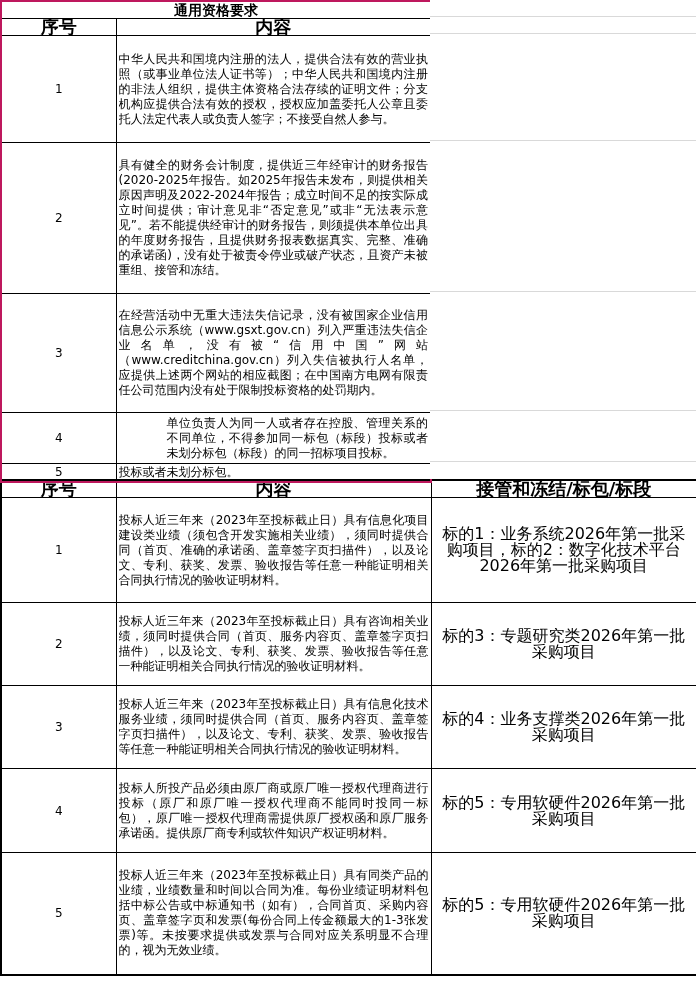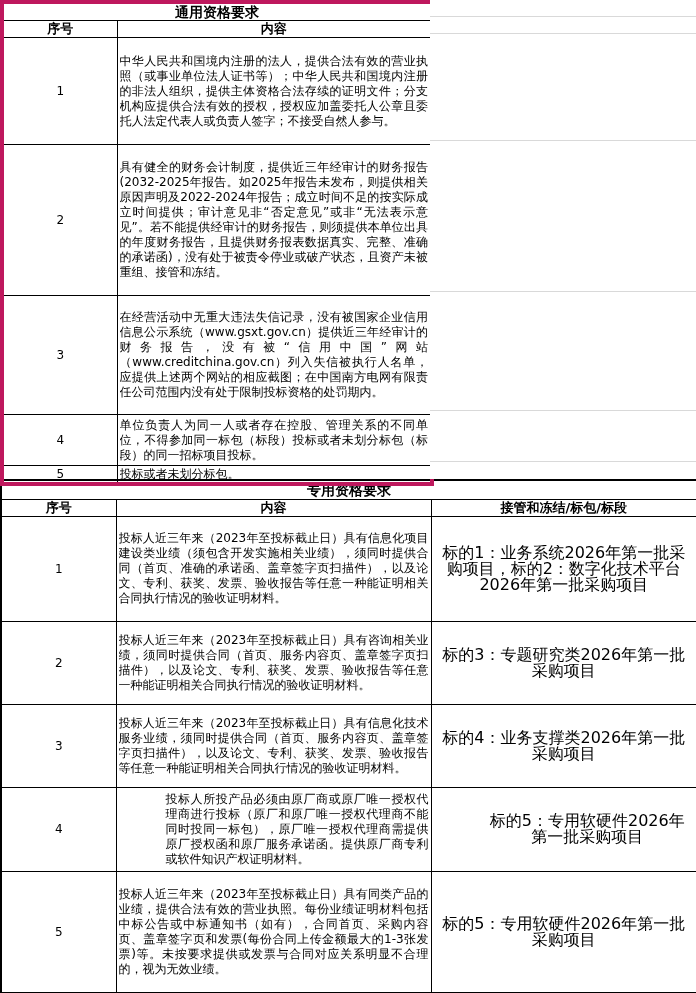--- a/index.html
+++ b/index.html
@@ -9,63 +9,63 @@
     font-family: "DejaVu Sans", sans-serif;
     color: #000000;
     overflow: hidden;
   }
   .sheet { position: relative; width: 696px; height: 993px; background: #fff; }
 
   table { border-collapse: collapse; table-layout: fixed; }
   td { border: 1px solid #000; padding: 0; vertical-align: middle; overflow: hidden; }
 
   
-  .t-general { width: 430px; border: 4px solid #be185d; }
+  .t-general { width: 430px; border: 2px solid #be185d; }
   
   .t-special { width: 696px; border: 2px solid #000; }
 
   .col-seq { width: 115px; }
   .col-content { width: 315px; }
   .col-assoc { width: 266px; }
 
   .title-cell {
     font-weight: bold; font-size: 14px; text-align: center;
     height: 17px; line-height: 16px;
   }
   .hdr-cell {
-    font-weight: bold; font-size: 13px; text-align: center;
+    font-weight: bold; font-size: 18px; text-align: center;
     height: 17px; line-height: 16px;
   }
   .seq-cell { text-align: center; font-size: 12px; }
   .content-cell {
     font-size: 12px; line-height: 15px;
     padding: 0 2px;
     text-align: justify;
   }
   .assoc-cell {
     font-size: 16px; line-height: 16px;
     text-align: center; padding: 0 6px;
   }
   .cb { overflow: hidden; display: flex; width: 100%; }
   .content-cell .cb span { width: 100%; }
   .assoc-cell .cb { justify-content: center; }
 
   
   .g-r1 { height: 107px; } .g-r1 .cb { max-height: 105px; }
   .g-r2 { height: 151px; } .g-r2 .cb { max-height: 149px; }
   .g-r3 { height: 119px; } .g-r3 .cb { max-height: 117px; }
-  .g-r4 { height: 51px; }  .g-r4 .cb { max-height: 49px; }
+  .g-r4 { height: 51px; }  .g-r4 .cb { max-height: 49px; padding-left: 48px; }
   .g-r5 { height: 18px; }  .g-r5 .cb { max-height: 17px; }
   .g-r5 .content-cell { line-height: 14px; }
 
   .s-title { height: 19px; }
   .s-r1 { height: 105px; } .s-r1 .cb { max-height: 103px; }
   .s-r2 { height: 83px; }  .s-r2 .cb { max-height: 81px; }
   .s-r3 { height: 83px; }  .s-r3 .cb { max-height: 81px; }
-  .s-r4 { height: 84px; }  .s-r4 .cb { max-height: 82px; padding-left: 47px; }
+  .s-r4 { height: 84px; }  .s-r4 .cb { max-height: 82px; }
   .s-r5 { height: 122px; } .s-r5 .cb { max-height: 120px; }
 
   
   .top-section { position: relative; width: 696px; height: 479px; }
   .grid-area {
     position: absolute; top: 0; left: 430px; width: 266px; height: 479px;
     background: #ffffff;
   }
   .gridline {
     position: absolute; left: 0; width: 266px; height: 1px;
@@ -98,29 +98,29 @@
         <td class="content-cell">
               <div class="cb">
                 <span>中华人民共和国境内注册的法人，提供合法有效的营业执照（或事业单位法人证书等）；中华人民共和国境内注册的非法人组织，提供主体资格合法存续的证明文件；分支机构应提供合法有效的授权，授权应加盖委托人公章且委托人法定代表人或负责人签字；不接受自然人参与。</span>
               </div>
             </td>
       </tr>
       <tr class="g-r2">
         <td class="seq-cell">2</td>
         <td class="content-cell">
               <div class="cb">
-                <span>具有健全的财务会计制度，提供近三年经审计的财务报告(2032-2025年报告。如2025年报告未发布，则提供相关原因声明及2022-2024年报告；成立时间不足的按实际成立时间提供；审计意见非“否定意见”或非“无法表示意见”。若不能提供经审计的财务报告，则须提供本单位出具的年度财务报告，且提供财务报表数据真实、完整、准确的承诺函)，没有处于被责令停业或破产状态，且资产未被重组、接管和冻结。</span>
+                <span>具有健全的财务会计制度，提供近三年经审计的财务报告(2020-2025年报告。如2025年报告未发布，则提供相关原因声明及2022-2024年报告；成立时间不足的按实际成立时间提供；审计意见非“否定意见”或非“无法表示意见”。若不能提供经审计的财务报告，则须提供本单位出具的年度财务报告，且提供财务报表数据真实、完整、准确的承诺函)，没有处于被责令停业或破产状态，且资产未被重组、接管和冻结。</span>
               </div>
             </td>
       </tr>
       <tr class="g-r3">
         <td class="seq-cell">3</td>
         <td class="content-cell">
               <div class="cb">
-                <span>在经营活动中无重大违法失信记录，没有被国家企业信用信息公示系统（www.gsxt.gov.cn）提供近三年经审计的财务报告，没有被“信用中国”网站（www.creditchina.gov.cn）列入失信被执行人名单，应提供上述两个网站的相应截图；在中国南方电网有限责任公司范围内没有处于限制投标资格的处罚期内。</span>
+                <span>在经营活动中无重大违法失信记录，没有被国家企业信用信息公示系统（www.gsxt.gov.cn）列入严重违法失信企业名单，没有被“信用中国”网站（www.creditchina.gov.cn）列入失信被执行人名单，应提供上述两个网站的相应截图；在中国南方电网有限责任公司范围内没有处于限制投标资格的处罚期内。</span>
               </div>
             </td>
       </tr>
       <tr class="g-r4">
         <td class="seq-cell">4</td>
         <td class="content-cell">
               <div class="cb">
                 <span>单位负责人为同一人或者存在控股、管理关系的不同单位，不得参加同一标包（标段）投标或者未划分标包（标段）的同一招标项目投标。</span>
               </div>
             </td>
@@ -145,23 +145,20 @@
     </div>
   </div>
 
   <table class="t-special">
     <colgroup>
         <col class="col-seq">
         <col class="col-content">
         <col class="col-assoc">
       </colgroup>
     <tbody>
-        <tr class="s-title">
-      <td class="title-cell" colspan="3">专用资格要求</td>
-    </tr>
     <tr>
       <td class="hdr-cell">序号</td>
       <td class="hdr-cell">内容</td>
       <td class="hdr-cell">接管和冻结/标包/标段</td>
     </tr>
     <tr class="s-r1">
       <td class="seq-cell">1</td>
       <td class="content-cell">
             <div class="cb">
               <span>投标人近三年来（2023年至投标截止日）具有信息化项目建设类业绩（须包含开发实施相关业绩），须同时提供合同（首页、准确的承诺函、盖章签字页扫描件），以及论文、专利、获奖、发票、验收报告等任意一种能证明相关合同执行情况的验收证明材料。</span>
@@ -209,21 +206,21 @@
       <td class="assoc-cell">
             <div class="cb">
               <span>标的5：专用软硬件2026年第一批采购项目</span>
             </div>
           </td>
     </tr>
     <tr class="s-r5">
       <td class="seq-cell">5</td>
       <td class="content-cell">
             <div class="cb">
-              <span>投标人近三年来（2023年至投标截止日）具有同类产品的业绩，提供合法有效的营业执照。每份业绩证明材料包括中标公告或中标通知书（如有），合同首页、采购内容页、盖章签字页和发票(每份合同上传金额最大的1-3张发票)等。未按要求提供或发票与合同对应关系明显不合理的，视为无效业绩。</span>
+              <span>投标人近三年来（2023年至投标截止日）具有同类产品的业绩，业绩数量和时间以合同为准。每份业绩证明材料包括中标公告或中标通知书（如有），合同首页、采购内容页、盖章签字页和发票(每份合同上传金额最大的1-3张发票)等。未按要求提供或发票与合同对应关系明显不合理的，视为无效业绩。</span>
             </div>
           </td>
       <td class="assoc-cell">
             <div class="cb">
               <span>标的5：专用软硬件2026年第一批采购项目</span>
             </div>
           </td>
     </tr>
   </tbody>
     </table>

